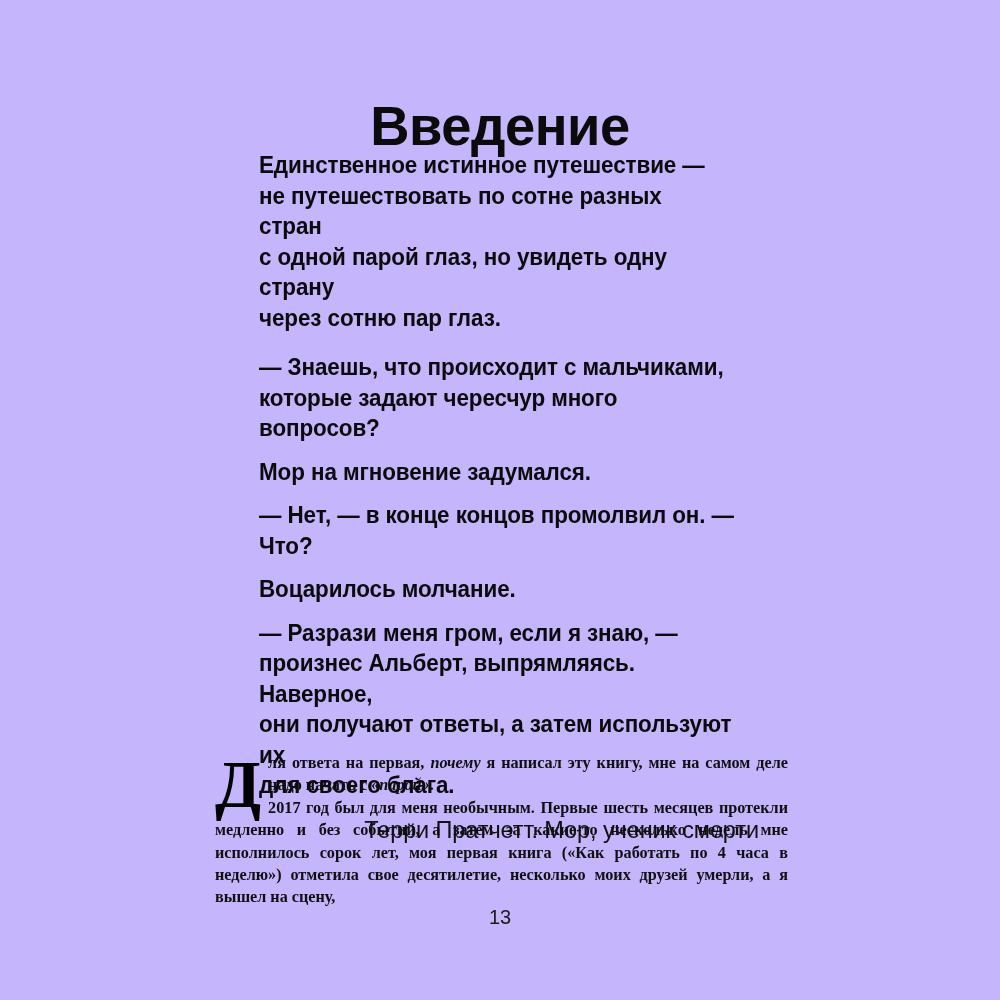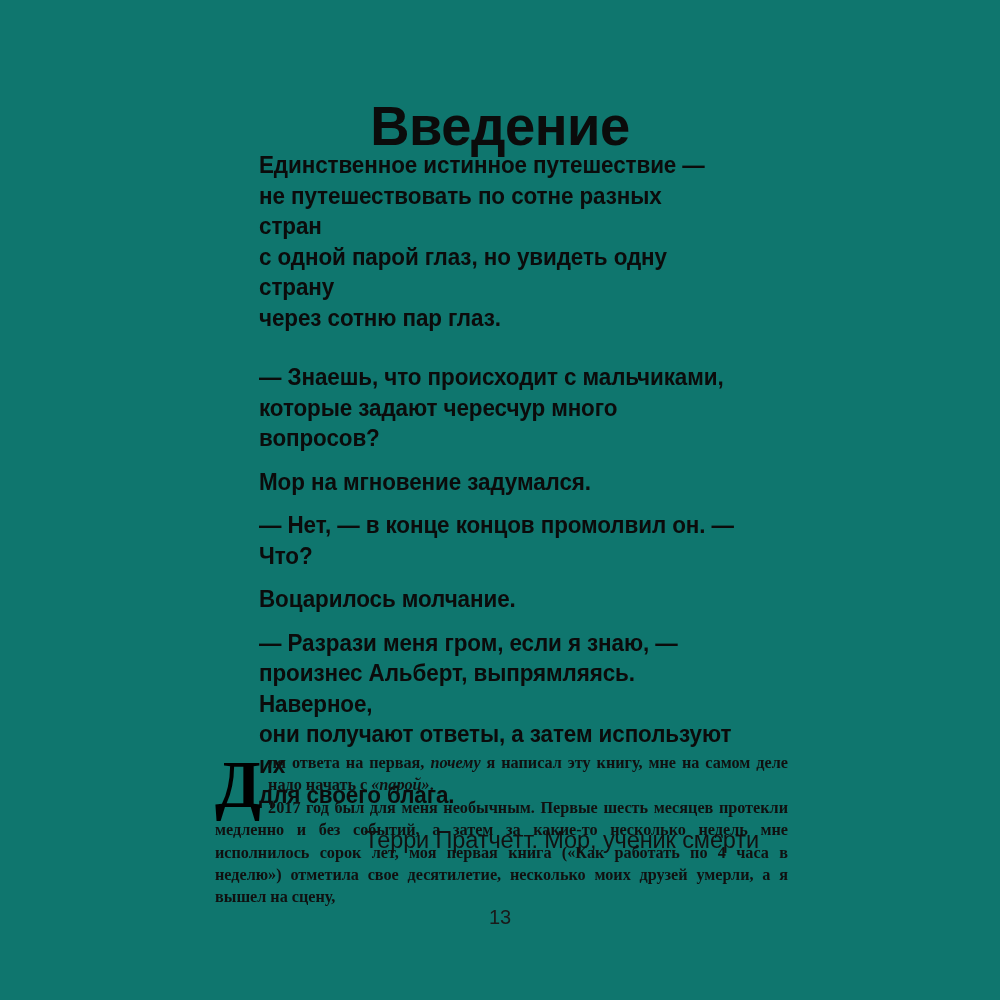--- a/index.html
+++ b/index.html
@@ -13,21 +13,21 @@
     font-family: "Liberation Sans", sans-serif;
     color: #000000;
     overflow: hidden;
     position: relative;
   }
 
   .page {
     position: relative;
     width: 1000px;
     height: 1000px;
-    background: #0f766e;
+    background: #c4b5fd;
   }
 
   
   .chapter-title {
     position: absolute;
     top: 56px;
     left: 0;
     width: 1000px;
     text-align: center;
     font-family: "Liberation Sans", sans-serif;
@@ -71,21 +71,21 @@
   }
 
   .src-proust {
     margin-top: 16px;
   }
 
   
   .dialogue-zone {
     position: absolute;
     left: 259px;
-    top: 362px;
+    top: 352px;
     width: 500px;
   }
 
   .dialogue-para {
     font-family: "Liberation Sans", sans-serif;
     font-weight: bold;
     font-size: 23.5px;
     line-height: 30.5px;
     color: #0b0b0b;
     transform: scaleX(0.955);

